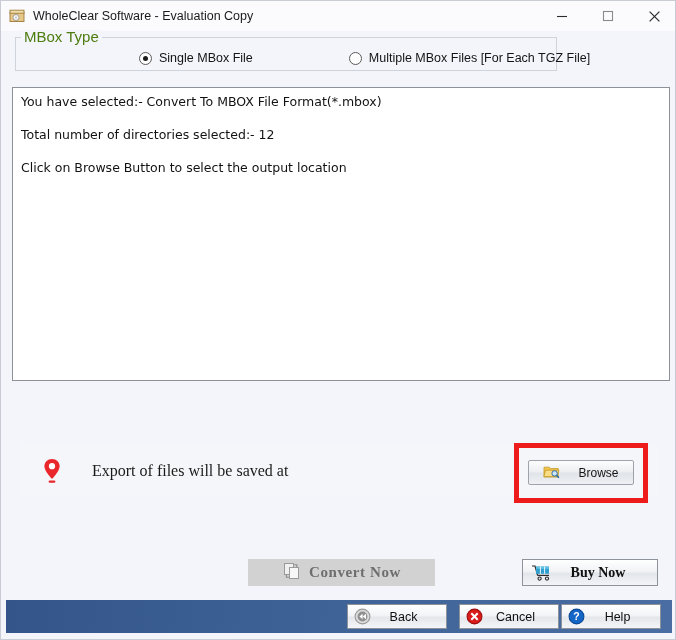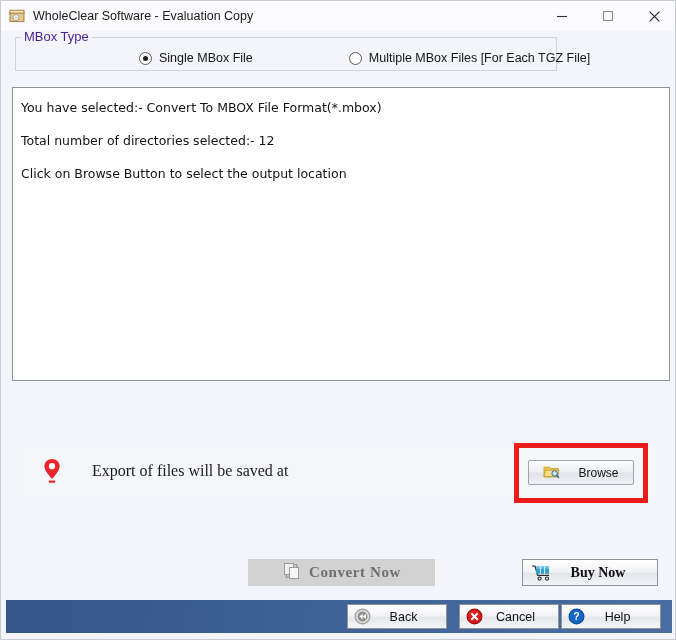--- a/index.html
+++ b/index.html
@@ -72,22 +72,22 @@
     height: 34px;
     border: 1px solid #cfd3dc;
     box-sizing: border-box;
     background: transparent;
   }
   .groupbox-label {
     position: absolute;
     left: 20px; top: 29px;
     background: #f3f5fa;
     padding: 0 3px;
-    font-size: 13px;
-    color: #4c1d95;
+    font-size: 15px;
+    color: #4d7c0f;
     line-height: 14px;
   }
   .radio-row {
     position: absolute;
     left: 14px; top: 45px;
     width: 542px;
     height: 24px;
     display: flex;
     align-items: center;
   }
@@ -124,21 +124,21 @@
 
   
   .logbox {
     position: absolute;
     left: 11px; top: 86px;
     width: 658px;
     height: 294px;
     background: #ffffff;
     border: 1px solid #8d9199;
     box-sizing: border-box;
-    padding: 12px 8px;
+    padding: 6px 8px;
     overflow: hidden;
   }
   .log-line {
     font-family: "DejaVu Sans", sans-serif;
     font-size: 12.5px;
     color: #121212;
     line-height: 16px;
     margin-bottom: 17px;
     white-space: pre;
   }

